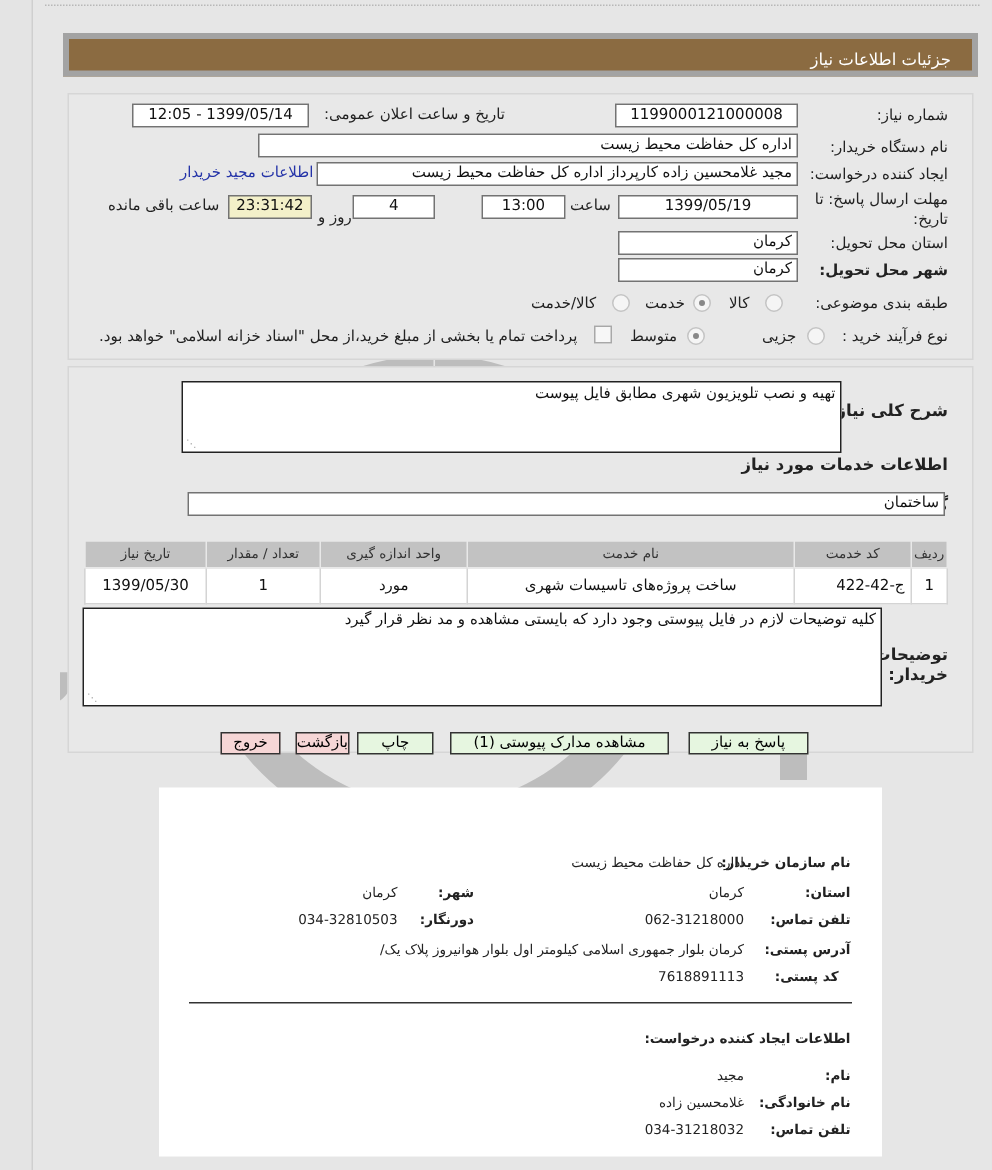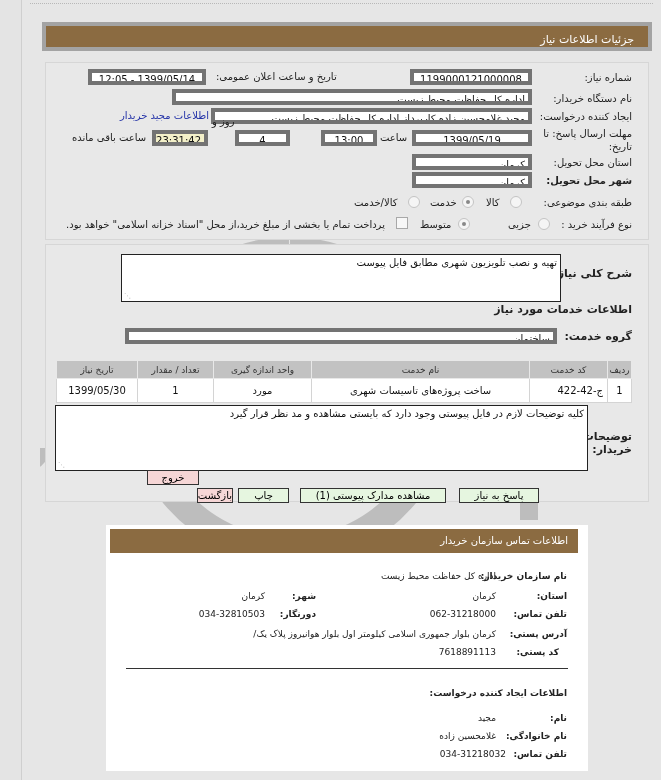--- a/index.html
+++ b/index.html
@@ -34,21 +34,21 @@
     line-height: 27px;
   }
   .section {
     position: absolute; left: 45px; width: 604px;
     background: #e8e8e8;
     border: 1px solid #d6d6d6;
   }
   .lbl { position: absolute; font-size: 10px; color: #222; white-space: nowrap; }
   .lbl.b { font-weight: bold; font-size: 11px; }
   .box {
-    position: absolute; background: #fff; border: 4px solid #737373;
+    position: absolute; background: #fff; border: 1px solid #737373;
     height: 16px; font-size: 10px; line-height: 14px; padding: 0 3px;
     white-space: nowrap; overflow: hidden;
   }
   .box.center { text-align: center; }
   .box.yellow { background: #f3f0c9; }
   .link { position: absolute; color: #2433a8; font-size: 10px; white-space: nowrap; cursor: pointer; }
   .radio {
     position: absolute; width: 12px; height: 12px; border-radius: 50%;
     border: 1px solid #c4c4c4; background: #f5f5f5;
   }
@@ -130,21 +130,21 @@
 <span class="lbl" style="right:29px;top:111px;">ایجاد کننده درخواست:</span>
 <div class="box" style="left:211px;top:108px;width:321px;">مجید غلامحسین زاده کارپرداز اداره کل حفاظت محیط زیست</div>
 <span class="link" style="left:120px;top:110px;">اطلاعات مجید خریدار</span>
 
 <span class="lbl" style="right:29px;top:128px;">مهلت ارسال پاسخ: تا</span>
 <span class="lbl" style="right:29px;top:141px;">تاریخ:</span>
 <div class="box center" style="left:412px;top:130px;width:120px;">1399/05/19</div>
 <span class="lbl" style="left:380px;top:132px;">ساعت</span>
 <div class="box center" style="left:321px;top:130px;width:56px;">13:00</div>
 <div class="box center" style="left:235px;top:130px;width:55px;">4</div>
-<span class="lbl" style="left:212px;top:116px;">روز و</span>
+<span class="lbl" style="left:212px;top:140px;">روز و</span>
 <div class="box center yellow" style="left:152px;top:130px;width:56px;">23:31:42</div>
 <span class="lbl" style="left:72px;top:132px;">ساعت باقی مانده</span>
 
 <span class="lbl" style="right:29px;top:157px;">استان محل تحویل:</span>
 <div class="box" style="left:412px;top:154px;width:120px;">کرمان</div>
 
 <span class="lbl b" style="right:29px;top:175px;font-size:10px;">شهر محل تحویل:</span>
 <div class="box" style="left:412px;top:172px;width:120px;">کرمان</div>
 
 <span class="lbl" style="right:29px;top:197px;">طبقه بندی موضوعی:</span>
@@ -167,21 +167,21 @@
 
 <span class="lbl b" style="right:29px;top:267px;">شرح کلی نیاز:</span>
 <div class="textarea" style="left:121px;top:254px;width:440px;height:48px;">
   <span>تهیه و نصب تلویزیون شهری مطابق فایل پیوست</span>
   <span class="resize-grip">⋰</span>
 </div>
 
 <span class="lbl b" style="right:29px;top:303px;">اطلاعات خدمات مورد نیاز</span>
 
 <span class="lbl b" style="right:29px;top:330px;">گروه خدمت:</span>
-<div class="box" style="left:125px;top:328px;width:432px;">ساختمان</div>
+<div class="box" style="left:125px;top:328px;width:505px;">ساختمان</div>
 
 <table class="grid" style="left:56px;top:360px;width:576px;">
   <thead>
     <tr>
       <th style="width:24px;">ردیف</th>
       <th style="width:78px;">کد خدمت</th>
       <th style="width:218px;">نام خدمت</th>
       <th style="width:98px;text-align:center;">واحد اندازه گیری</th>
       <th style="width:76px;">تعداد / مقدار</th>
       <th>تاریخ نیاز</th>
@@ -203,24 +203,23 @@
 <span class="lbl b" style="right:29px;top:443px;">خریدار:</span>
 <div class="textarea" style="left:55px;top:405px;width:533px;height:66px;">
   <span>کلیه توضیحات لازم در فایل پیوستی وجود دارد که بایستی مشاهده و مد نظر قرار گیرد</span>
   <span class="resize-grip">⋰</span>
 </div>
 
 <button class="btn green" style="left:459px;top:488px;width:80px;">پاسخ به نیاز</button>
 <button class="btn green" style="left:300px;top:488px;width:146px;">مشاهده مدارک پیوستی (1)</button>
 <button class="btn green" style="left:238px;top:488px;width:51px;">چاپ</button>
 <button class="btn pink" style="left:197px;top:488px;width:36px;">بازگشت</button>
-<button class="btn pink" style="left:147px;top:470px;width:52px;">خروج</button>
+<button class="btn pink" style="left:147px;top:488px;width:40px;">خروج</button>
 
 <div class="contact-card">
-  <div class="contact-title">اطلاعات تماس سازمان خریدار</div>
 
   <span class="c-lbl" style="right:21px;top:46px;">نام سازمان خریدار:</span>
   <span class="c-val" style="right:92px;top:46px;">اداره کل حفاظت محیط زیست</span>
 
   <span class="c-lbl" style="right:21px;top:66px;">استان:</span>
   <span class="c-val" style="right:92px;top:66px;">کرمان</span>
   <span class="c-lbl" style="right:272px;top:66px;">شهر:</span>
   <span class="c-val" style="right:323px;top:66px;">کرمان</span>
 
   <span class="c-lbl" style="right:21px;top:84px;">تلفن تماس:</span>
@@ -238,14 +237,14 @@
 
   <span class="c-lbl" style="right:21px;top:163px;">اطلاعات ایجاد کننده درخواست:</span>
 
   <span class="c-lbl" style="right:21px;top:188px;">نام:</span>
   <span class="c-val" style="right:92px;top:188px;">مجید</span>
 
   <span class="c-lbl" style="right:21px;top:206px;">نام خانوادگی:</span>
   <span class="c-val" style="right:92px;top:206px;">غلامحسین زاده</span>
 
   <span class="c-lbl" style="right:21px;top:224px;">تلفن تماس:</span>
-  <span class="c-val" style="right:82px;top:224px;">034-31218032</span>
+  <span class="c-val" style="right:92px;top:224px;">034-31218032</span>
 </div>
 
 </body></html>

